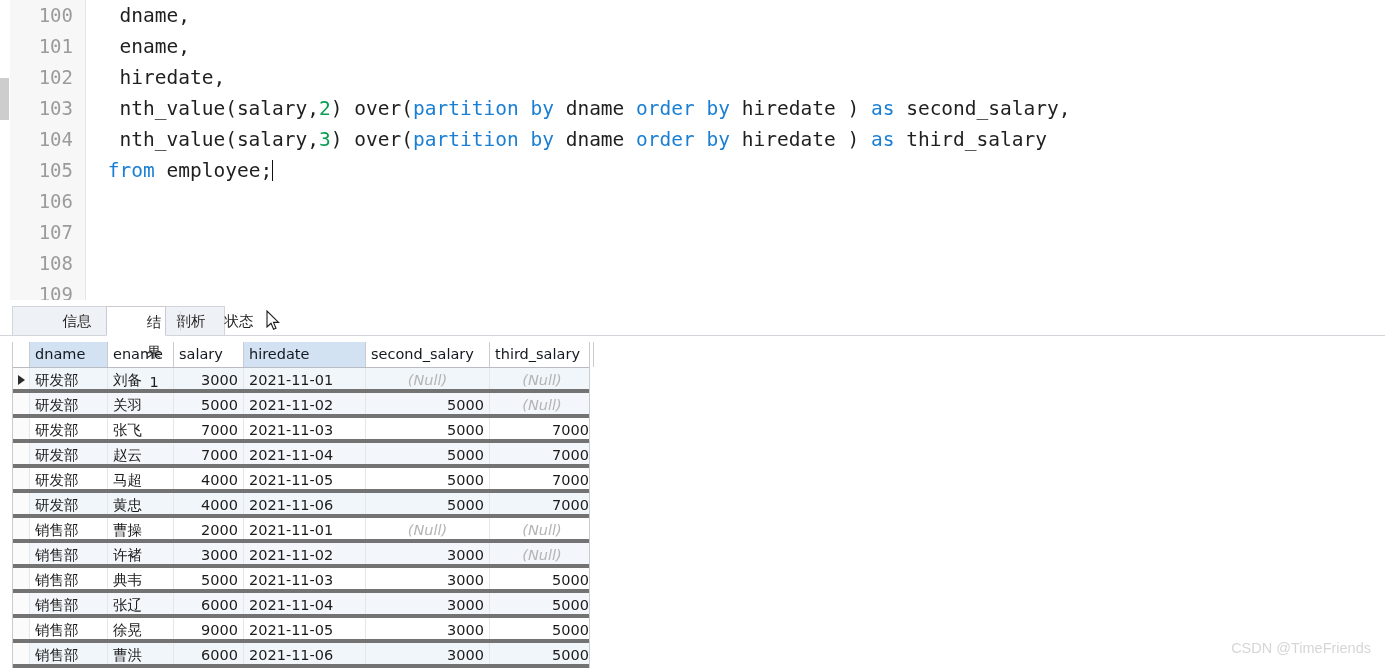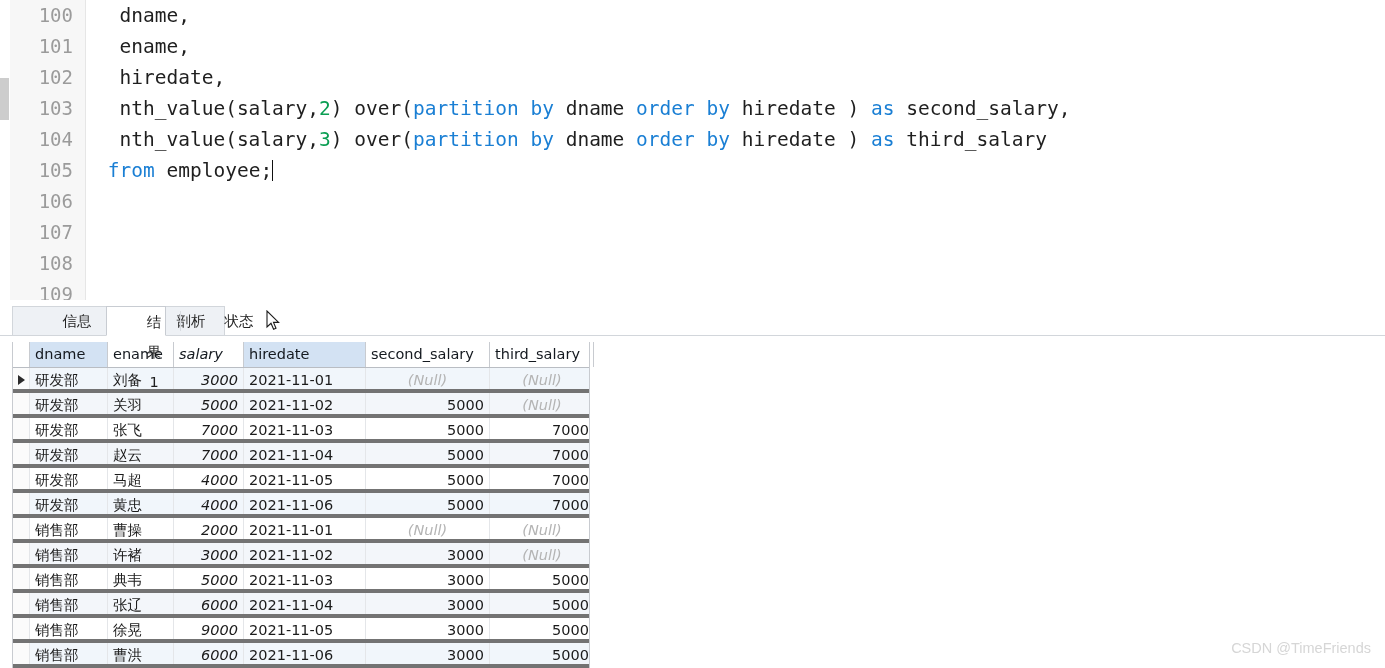--- a/index.html
+++ b/index.html
@@ -196,21 +196,21 @@
   .rowmark .tri {
     position: absolute;
     left: 5px; top: 7px;
     width: 0; height: 0;
     border-top: 5px solid transparent;
     border-bottom: 5px solid transparent;
     border-left: 7px solid #2b2b2b;
   }
   .c-dname    { width: 78px;  flex: 0 0 78px; }
   .c-ename    { width: 66px;  flex: 0 0 66px; }
-  .c-salary   { width: 70px;  flex: 0 0 70px; font-style: italic; }
+  .c-salary   { width: 70px;  flex: 0 0 70px; }
   .c-hiredate { width: 122px; flex: 0 0 122px; }
   .c-second   { width: 124px; flex: 0 0 124px; }
   .c-third    { width: 104px; flex: 0 0 104px; border-right: none; }
 
   .grid-row.zebra { background: #f3f6fa; }
   .grid-row.sel   { background: #f1f6fb; }
 
   
   .watermark {
     position: absolute;

